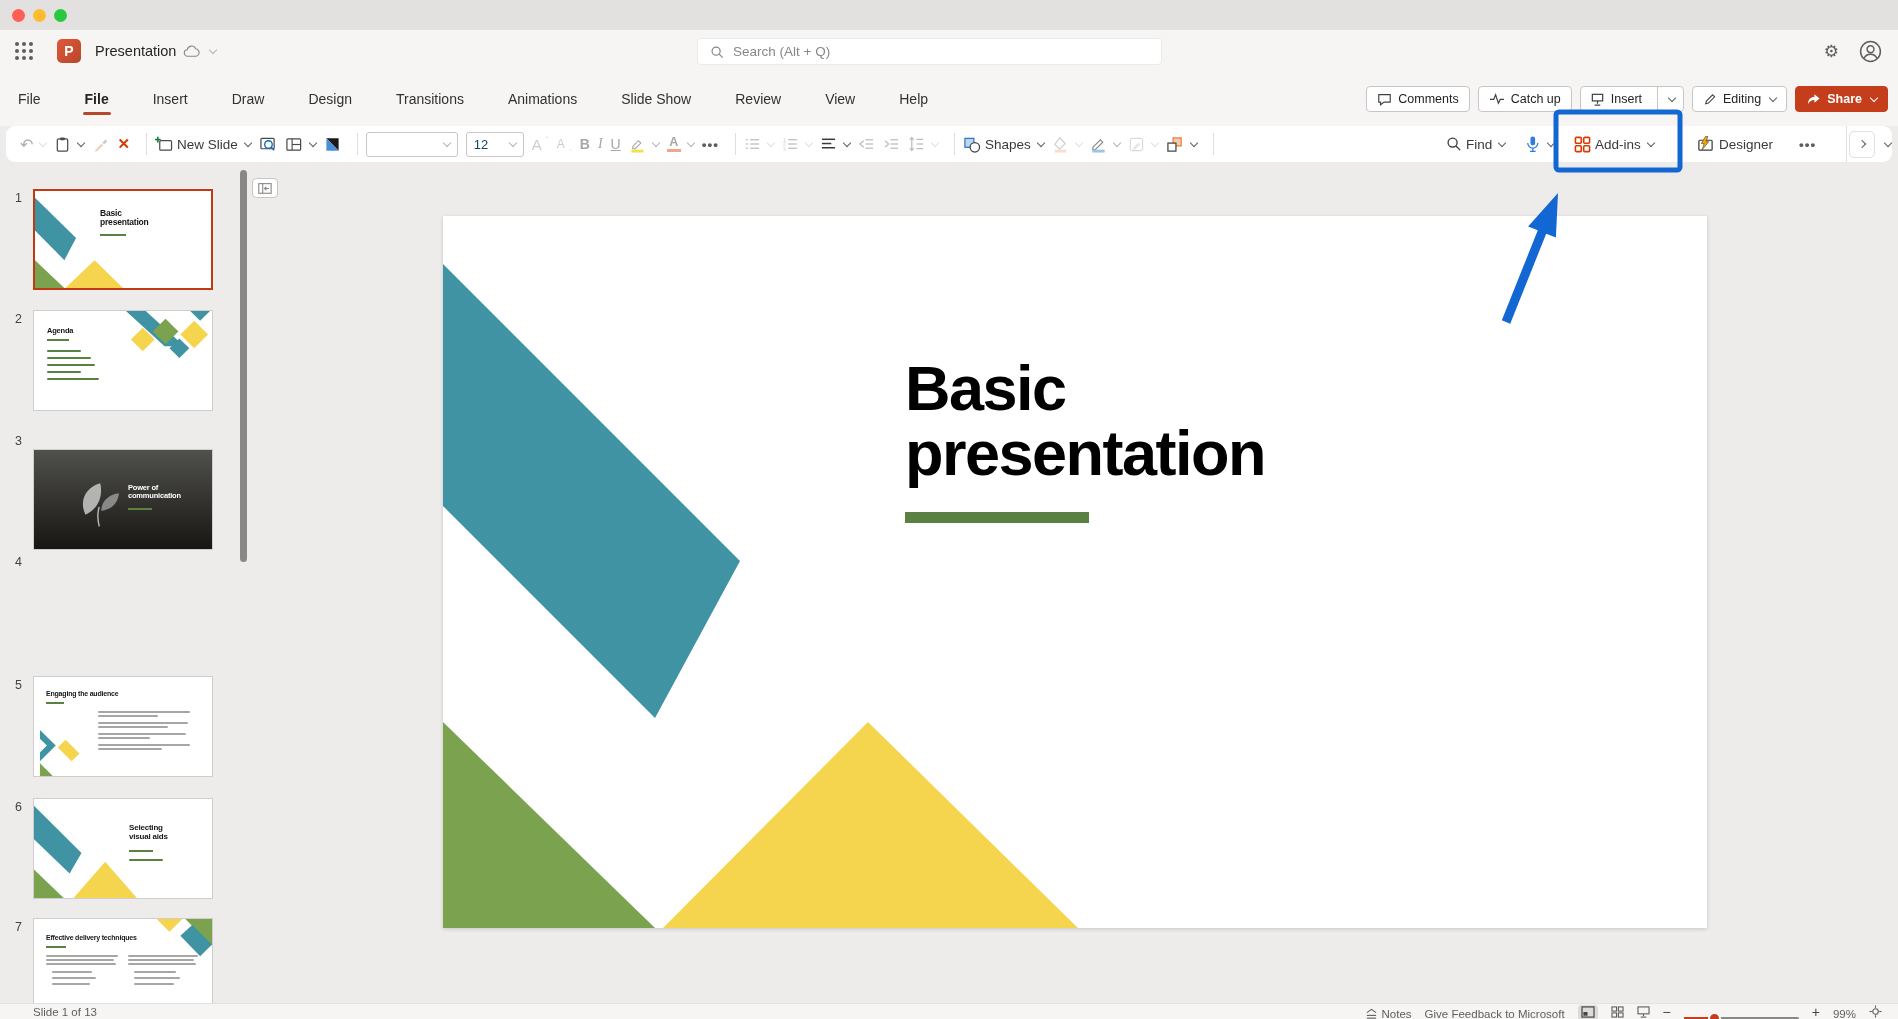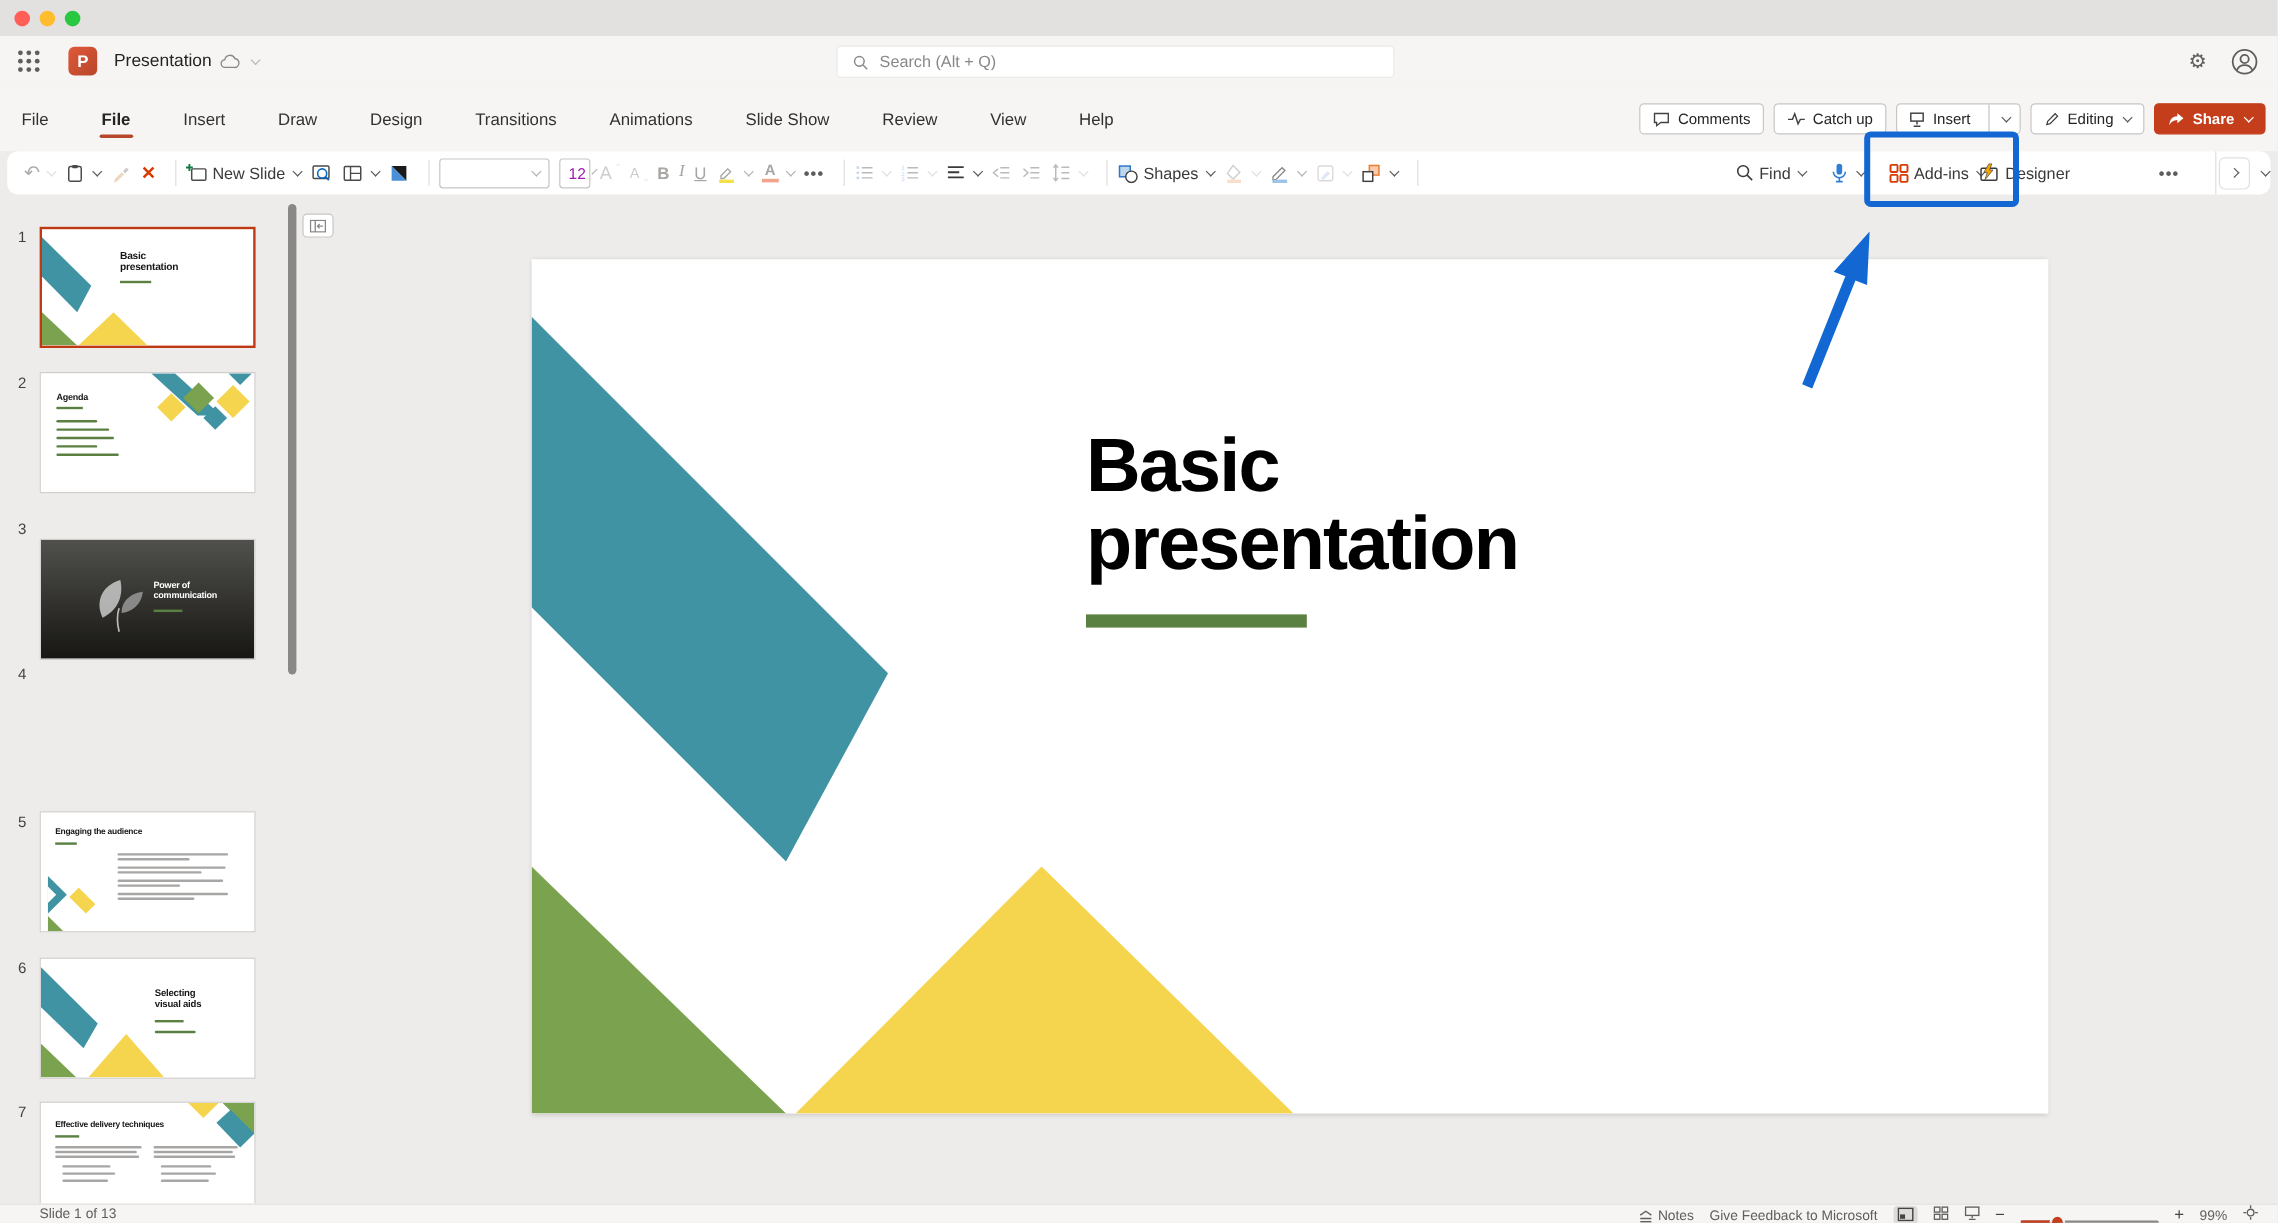--- a/index.html
+++ b/index.html
@@ -33,21 +33,21 @@
   .share{background:#c43e1c;border-color:#c43e1c;color:#fff;font-weight:bold}
   .share .chev{border-color:#fff}
   
   .ribbon{position:absolute;left:6px;right:6px;top:126px;height:36px;background:#fff;border-radius:9px;display:flex;align-items:center;padding-left:14px;z-index:5}
   .rb{display:flex;align-items:center;gap:4px;margin-right:8px;font-size:13.5px;color:#3b3a39;white-space:nowrap;flex:none}
   .sep{width:1px;height:22px;background:#e1dfdd;margin:0 8px;flex:none}
   .chev{width:6px;height:6px;border-right:1.4px solid #5f5d5b;border-bottom:1.4px solid #5f5d5b;transform:rotate(45deg);display:inline-block;margin-left:3px;margin-top:-3px}
   .chev.lt{border-color:#b6b4b2}
   .dis{opacity:.42}
   .fontbox{width:92px;height:25px;border:1px solid #c8c6c4;border-radius:3px;display:flex;align-items:center;justify-content:flex-end;padding-right:7px}
-  .sizebox{width:26px;height:25px;border:1px solid #c8c6c4;border-radius:3px;display:flex;align-items:center;justify-content:space-between;padding:0 7px;font-size:13px;color:#a21caf}
+  .sizebox{width:58px;height:25px;border:1px solid #c8c6c4;border-radius:3px;display:flex;align-items:center;justify-content:space-between;padding:0 7px;font-size:13px;color:#0c4a6e}
   .bi{font-size:14px;color:#a8a6a4}
   .redx{color:#d83b01;font-size:15px;font-weight:bold}
   .dots3{letter-spacing:1px;color:#605e5c;font-weight:bold}
   .abs{position:absolute;top:0;height:36px;display:flex;align-items:center}
   .ovf{width:26px;height:27px;border:1px solid #e1dfdd;border-radius:5px;display:flex;align-items:center;justify-content:center}
   .chev.r{transform:rotate(-45deg);margin:0}
   
   .work{position:absolute;top:162px;left:0;right:0;bottom:16px;background:#edecea;overflow:hidden}
   .thumb{position:absolute;left:33px;width:180px;height:101px;background:#fff;border:1px solid #cfcecd;overflow:hidden}
   .thumb.sel{border:2.5px solid #bf3a12}
@@ -375,21 +375,21 @@
   <span class="rb abs" style="left:1568px">
     <svg width="17" height="17" viewBox="0 0 18 18">
         <rect x="1.5" y="1.5" width="6.2" height="6.2" rx="1" fill="none" stroke="#d83b01" stroke-width="1.7"></rect>
         <rect x="10.3" y="1.5" width="6.2" height="6.2" rx="1" fill="none" stroke="#d83b01" stroke-width="1.7"></rect>
         <rect x="1.5" y="10.3" width="6.2" height="6.2" rx="1" fill="none" stroke="#d83b01" stroke-width="1.7"></rect>
         <rect x="10.3" y="10.3" width="6.2" height="6.2" rx="1" fill="none" stroke="#d83b01" stroke-width="1.7"></rect>
       </svg>
     <span>Add-ins</span>
       <span class="chev"></span>
     </span>
-  <span class="rb abs" style="left:1642px">
+  <span class="rb abs" style="left:1690px">
     <svg width="19" height="17" viewBox="0 0 20 18">
         <rect x="3" y="4.5" width="14" height="10.5" rx="1" fill="none" stroke="#3b3a39" stroke-width="1.3"></rect>
         <polygon points="10,0.5 5.5,8 8.5,8 6.5,14.5 13.5,6 10.5,6 12.5,0.5" fill="#f7a800" stroke="#3b3a39" stroke-width="0.6"></polygon>
       </svg>
     <span>Designer</span>
     </span>
   <span class="rb abs dots3" style="left:1793px">•••</span>
   <span class="sep abs" style="left:1832px"></span>
   <span class="rb abs" style="left:1843px">
       <span class="ovf">

